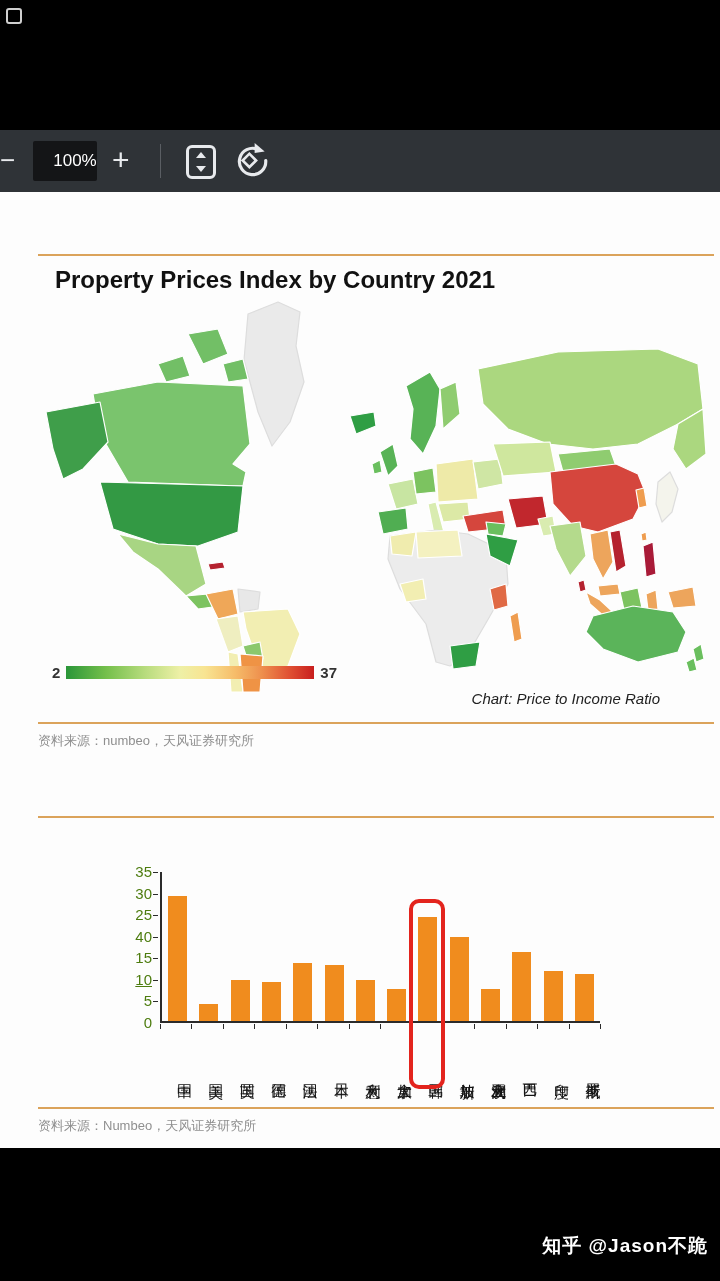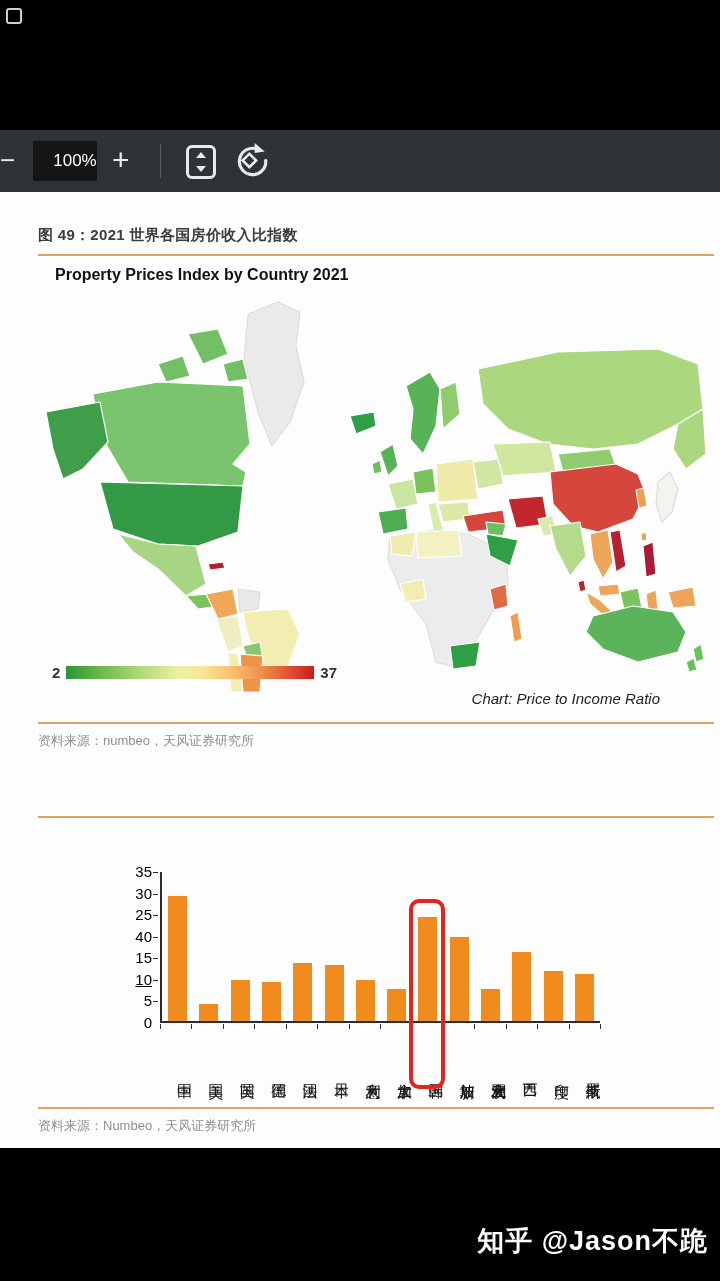--- a/index.html
+++ b/index.html
@@ -22,52 +22,52 @@
   .fit-box{display:inline-flex;width:30px;height:34px;border:3px solid #e8eaed;border-radius:6px;
            flex-direction:column;justify-content:space-between;align-items:center;padding:4px 0;}
   .tri-up{width:0;height:0;border-left:5px solid transparent;border-right:5px solid transparent;border-bottom:6px solid #e8eaed;}
   .tri-down{width:0;height:0;border-left:5px solid transparent;border-right:5px solid transparent;border-top:6px solid #e8eaed;}
   .rot-btn{position:absolute;left:233px;top:12px;width:38px;height:38px;}
 
   
   .page{position:absolute;top:192px;left:0;width:720px;height:956px;background:#fdfdfd;}
   .fig-heading{position:absolute;left:38px;font-size:15px;font-weight:bold;color:#3c3c3c;letter-spacing:.3px;}
   .rule{position:absolute;left:38px;width:676px;height:2px;background:#dba35b;}
-  .map-title{position:absolute;left:55px;top:74px;font-size:16px;font-weight:bold;color:#111;}
+  .map-title{position:absolute;left:55px;top:74px;font-size:24px;font-weight:bold;color:#111;}
   .map-box{position:absolute;left:38px;top:102px;width:676px;height:400px;}
   .map-box svg{display:block;width:100%;height:100%;}
   .map-legend{position:absolute;left:52px;top:472px;display:flex;align-items:center;gap:6px;z-index:3;}
   .legend-num{font-size:15px;font-weight:bold;color:#333;}
   .legend-grad{width:248px;height:13px;
     background:linear-gradient(90deg,#2a9639 0%,#74bf4b 16%,#b8dc7e 32%,#eef0a6 46%,#f8e492 56%,#f6bd6a 68%,#ee8f4d 79%,#e05133 90%,#c81e1e 100%);}
   .map-caption{position:absolute;right:60px;top:498px;font-size:15px;font-style:italic;color:#222;}
   .source{position:absolute;left:38px;font-size:13px;color:#8f8f8f;}
 
   
   .chart-legend{position:absolute;left:160px;top:648px;width:480px;text-align:center;font-size:15px;color:#222;
                 font-family:"Liberation Serif",serif;}
   .legend-swatch{display:inline-block;width:10px;height:10px;margin-right:4px;vertical-align:1px;}
   .plot-area{position:absolute;left:160px;top:680px;width:440px;height:151px;
              border-left:2px solid #2b2b2b;border-bottom:2px solid #2b2b2b;display:flex;align-items:flex-end;}
   .bar-col{flex:1;display:flex;justify-content:center;align-items:flex-end;height:100%;}
   .bar{width:19px;}
   .yaxis{position:absolute;left:118px;top:680px;width:34px;height:151px;}
-  .ytick{position:absolute;right:0;width:34px;text-align:right;font-size:15px;color:#000000;line-height:16px;}
+  .ytick{position:absolute;right:0;width:34px;text-align:right;font-size:15px;color:#4d7c0f;line-height:16px;}
   .ytickmarks{position:absolute;left:153px;top:680px;width:5px;height:151px;
     background:repeating-linear-gradient(to bottom,#2b2b2b 0px,#2b2b2b 1px,transparent 1px,transparent 21.57px);}
   .xtickmarks{position:absolute;left:160px;top:832px;width:441px;height:5px;
     background:repeating-linear-gradient(to right,#2b2b2b 0px,#2b2b2b 1px,transparent 1px,transparent 31.43px);border-right:1px solid #2b2b2b;}
   .xlabels{position:absolute;left:160px;top:840px;width:440px;display:flex;}
   .xlabel{flex:1;display:flex;justify-content:center;font-size:15px;color:#141414;
           font-family:"Liberation Serif",serif;writing-mode:vertical-rl;text-orientation:upright;line-height:1.05;height:80px;}
   .highlight-box{position:absolute;border:4px solid #e3241d;border-radius:10px;width:36px;z-index:5;}
 
   
   .bottom-bar{position:absolute;top:1148px;left:0;width:720px;height:133px;background:#000;}
-  .watermark{position:absolute;right:12px;bottom:22px;color:#fff;font-size:27px;font-weight:bold;letter-spacing:1px;}
+  .watermark{position:absolute;right:12px;bottom:22px;color:#fff;font-size:19px;font-weight:bold;letter-spacing:1px;}
 </style>
 </head>
 <body>
 
 <div class="screen">
 
   <div class="top-bar">
     <div class="win-icon"></div>
   </div>
 
@@ -86,21 +86,20 @@
       <svg viewBox="0 0 36 36">
         <path d="M23.5 7 A 12.5 12.5 0 1 0 31 17.5" fill="none" stroke="#e8eaed" stroke-width="3" stroke-linecap="round"></path>
         <path d="M20.5 1 L20.5 10.5 L30 9 Z" fill="#e8eaed"></path>
         <rect x="11" y="13" width="9" height="9" fill="none" stroke="#e8eaed" stroke-width="2.5" transform="rotate(45 15.5 17.5)"></rect>
       </svg>
     </span>
   </div>
 
   <div class="page">
 
-    <div class="fig-heading" style="top:34px">图 49：2021 世界各国房价收入比指数</div>
     <div class="rule" style="top:62px"></div>
     <div class="map-title">Property Prices Index by Country 2021</div>
 
     <div class="map-box">
       <svg viewBox="0 0 676 400">
         <g stroke="#ffffff" stroke-width="1.2" stroke-linejoin="round">
 
           <path d="M210,20 L240,8 L262,18 L258,52 L266,88 L252,128 L234,152 L220,118 L206,66 Z" fill="#eaeaea" stroke="#ddd"></path>
 
           <path d="M150,40 L180,35 L190,60 L165,70 Z" fill="#72bf66"></path>

